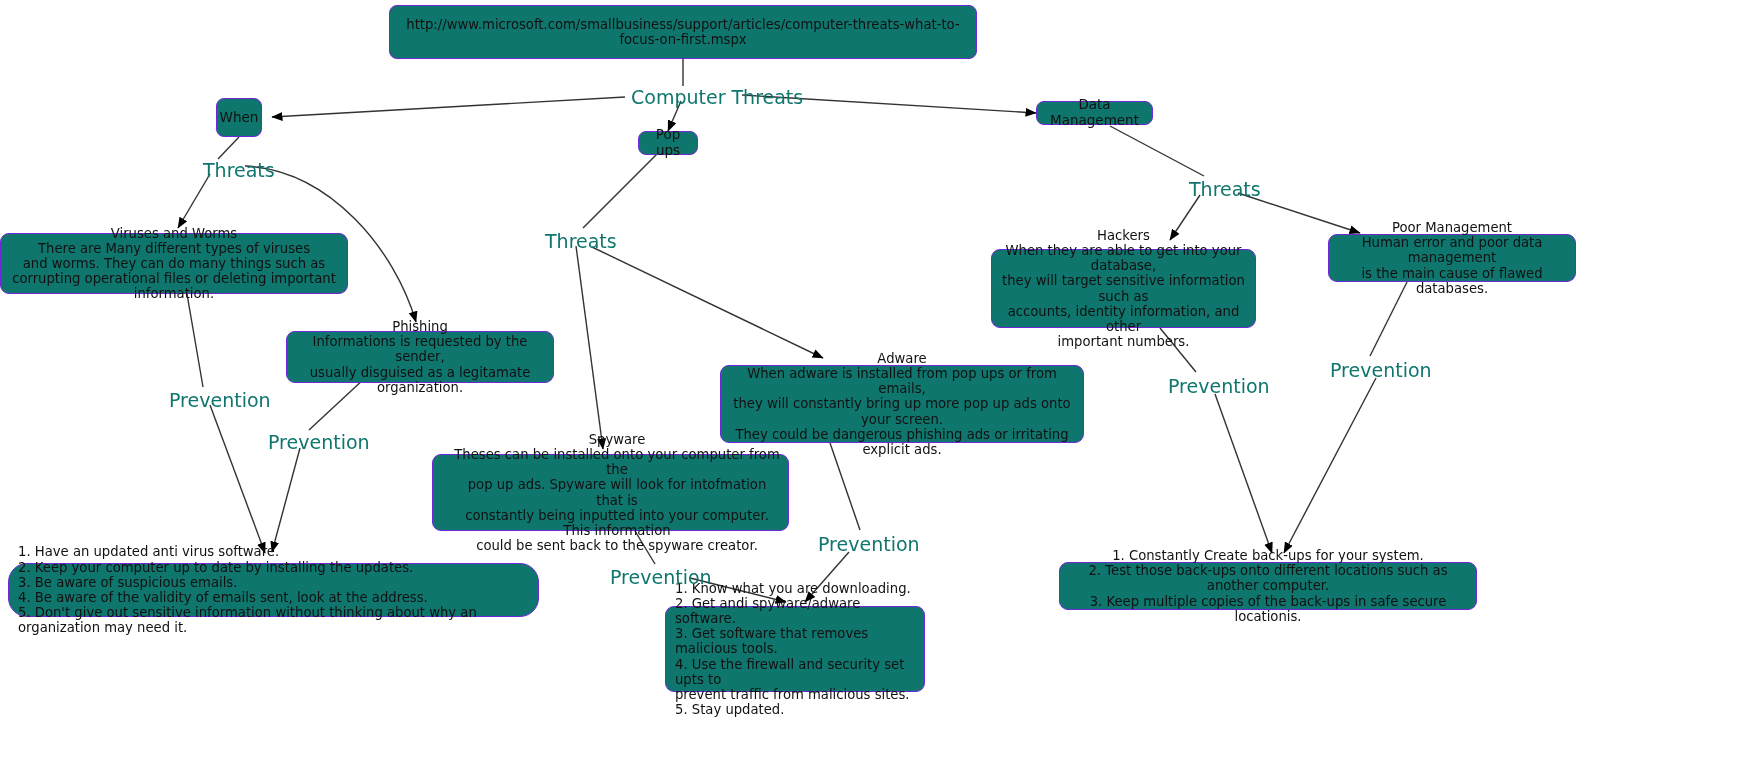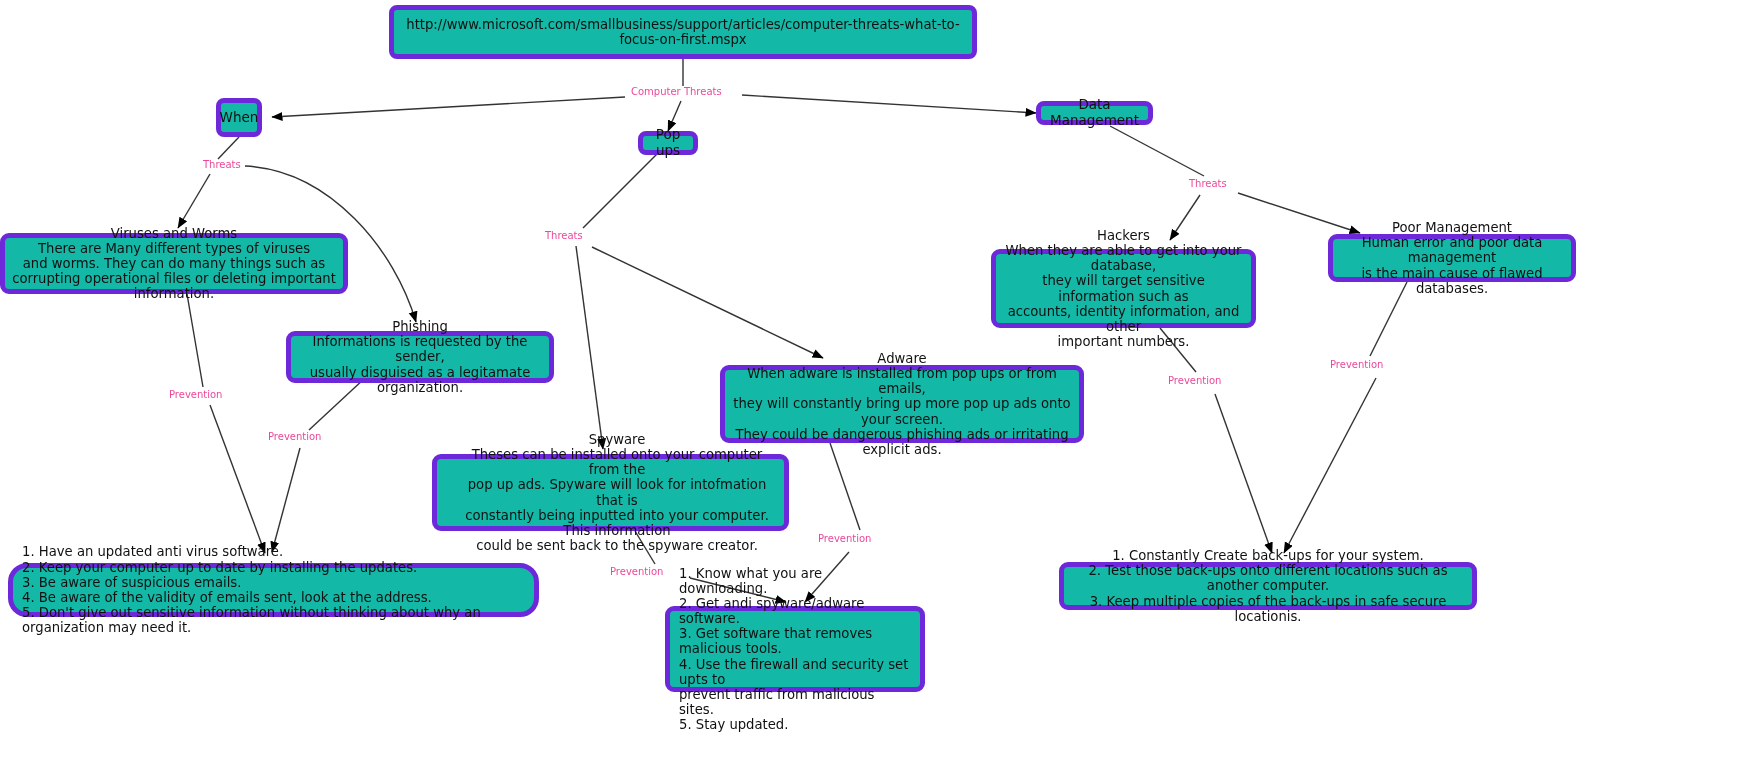--- a/index.html
+++ b/index.html
@@ -19,22 +19,22 @@
     position: absolute;
     left: 0;
     top: 0;
     width: 1753px;
     height: 780px;
     pointer-events: none;
   }
   .node {
     position: absolute;
     box-sizing: border-box;
-    background: #14b8a6;
-    border: 5px solid #6d28d9;
+    background: #0f766e;
+    border: 1px solid #6d28d9;
     border-radius: 9px;
     color: #111111;
     text-align: center;
     line-height: 1.15;
     display: flex;
     flex-direction: column;
     justify-content: center;
     align-items: center;
     padding: 3px 7px;
     white-space: pre-line;
@@ -57,22 +57,22 @@
     text-align: left;
     align-items: flex-start;
     padding: 5px 9px;
   }
   .node.list.centerlist {
     text-align: center;
     align-items: flex-end;
   }
   .edge-label {
     position: absolute;
-    font-size: 10px;
-    color: #ec4899;
+    font-size: 19px;
+    color: #0f766e;
     background: transparent;
     white-space: nowrap;
   }
 </style>
 </head>
 <body>
 
 <div id="canvas">
 
   <svg class="edges" viewBox="0 0 1753 780">

